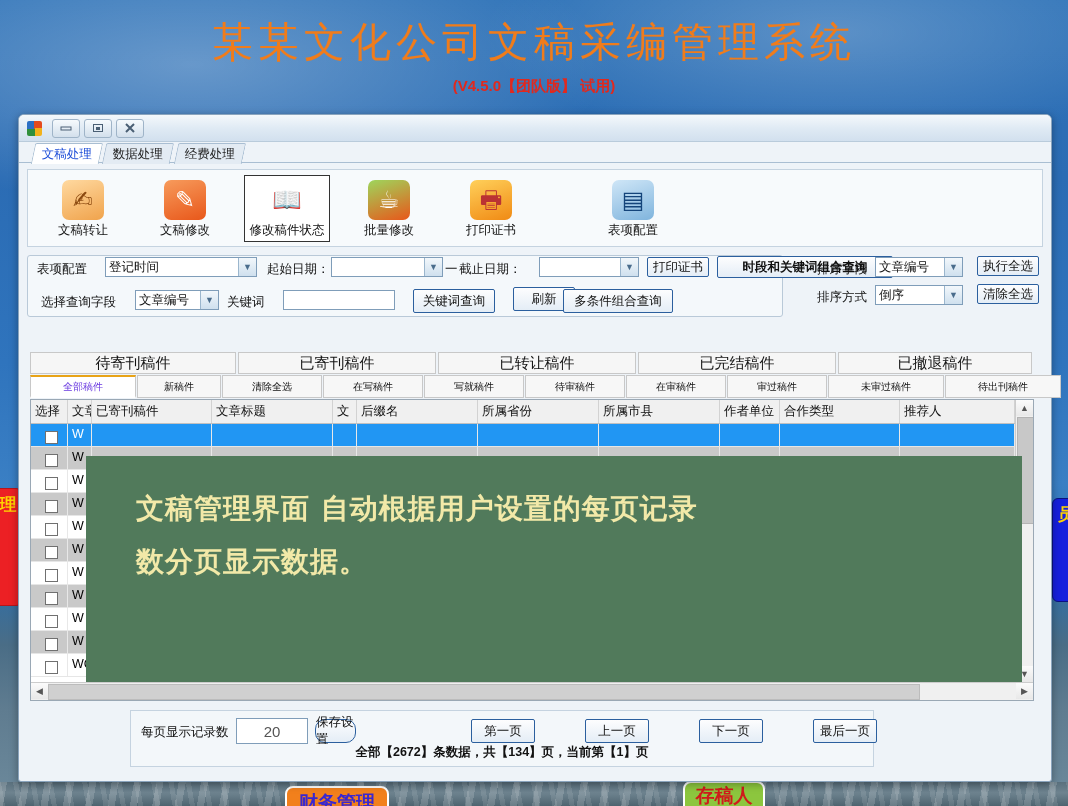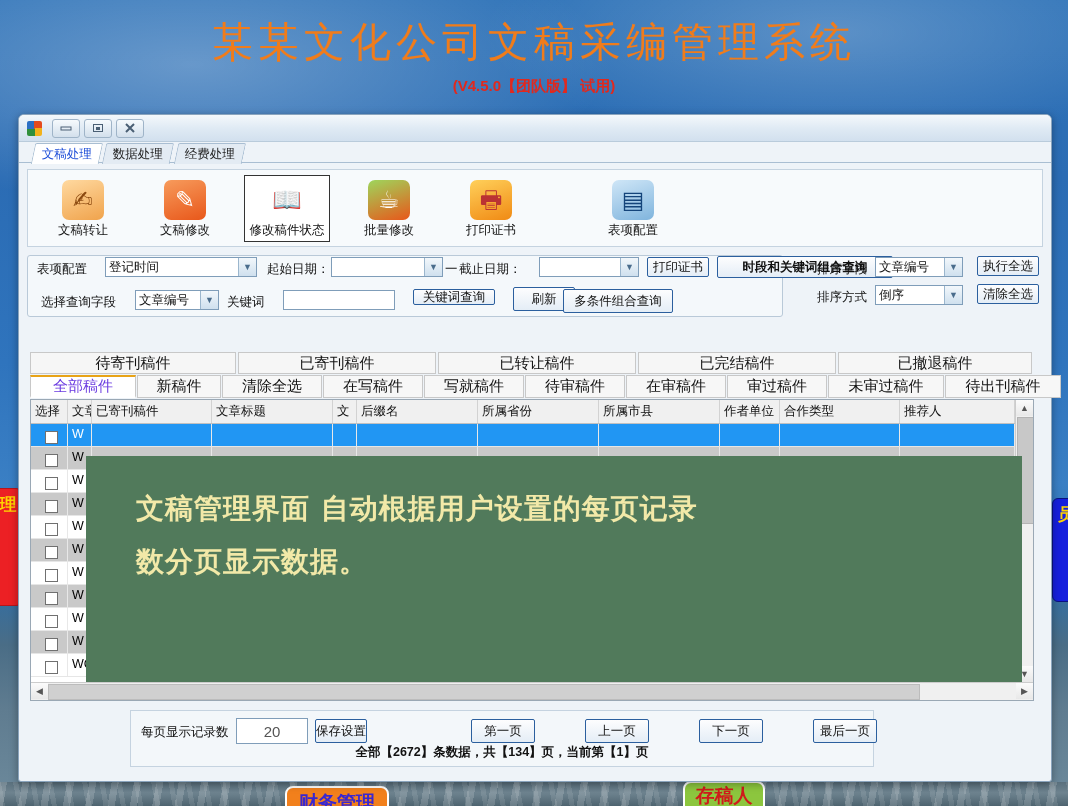--- a/index.html
+++ b/index.html
@@ -100,21 +100,21 @@
   .btn{position:absolute;border:1px solid #2b5f9e;background:linear-gradient(180deg,#fdfdfe,#e4edf6);
     font-size:12.5px;color:#111;display:flex;align-items:center;justify-content:center;
     border-radius:2px;box-sizing:border-box;cursor:default;}
   .btn.bold{font-weight:bold;}
   
   #strip1{position:absolute;left:30px;top:352px;width:1002px;height:24px;}
   #strip2{position:absolute;left:30px;top:375px;width:1002px;height:24px;}
   .stab{position:absolute;top:0;height:22px;border:1px solid #c8c8c8;background:#f6f6f6;
     font-size:15px;color:#111;display:flex;align-items:center;justify-content:center;box-sizing:border-box;}
   .stab2{position:absolute;top:0;height:23px;border:1px solid #c8c8c8;background:#f7f7f7;
-    font-size:15px;color:#111;display:flex;align-items:center;justify-content:center;box-sizing:border-box;}
+    font-size:10px;color:#111;display:flex;align-items:center;justify-content:center;box-sizing:border-box;}
   .stab2.on{background:#ffffff;color:#6a3ae0;border-bottom:2px solid #ffffff;border-top:2px solid #e8a317;}
   
   #gridwrap{position:absolute;left:30px;top:399px;width:1002px;height:300px;
     border:1px solid #9aa8b5;background:#fff;overflow:hidden;}
   #ghead{height:23px;background:#f0f0f0;border-bottom:1px solid #c0c0c0;display:flex;font-size:12.5px;color:#111;}
   .gh{border-right:1px solid #d2d2d2;padding:3px 0 0 4px;box-sizing:border-box;overflow:hidden;white-space:nowrap;}
   .grow{height:23px;display:flex;font-size:12.5px;border-bottom:1px solid #e6e6e6;box-sizing:border-box;}
   .grow.sel{background:#2196f3;color:#fff;}
   .grow.alt{background:#c9c9c9;}
   .gc{border-right:1px solid #e8e8e8;padding:3px 0 0 4px;box-sizing:border-box;overflow:hidden;white-space:nowrap;}
@@ -245,21 +245,21 @@
     <div class="btn" style="left:620px;top:2px;width:62px;height:20px;">打印证书</div>
     <div class="btn bold" style="left:690px;top:1px;width:176px;height:22px;">时段和关键词组合查询</div>
 
     <div class="lab" style="left:14px;top:39px;">选择查询字段</div>
     <div class="combo" style="left:108px;top:35px;width:84px;height:20px;">
       <span>文章编号</span>
       <span class="arw">▼</span>
     </div>
     <div class="lab" style="left:200px;top:39px;">关键词</div>
     <input class="tf" style="position: absolute; left: 256px; top: 35px; width: 112px; height: 20px;" value="">
-    <div class="btn" style="left:386px;top:34px;width:82px;height:16px;">关键词查询</div>
+    <div class="btn" style="left:386px;top:34px;width:82px;height:24px;">关键词查询</div>
     <div class="btn" style="left:486px;top:32px;width:62px;height:24px;">刷新</div>
     <div class="btn" style="left:536px;top:34px;width:110px;height:24px;">多条件组合查询</div>
 
     <div class="lab" style="left:790px;top:6px;">排序字段</div>
     <div class="combo" style="left:848px;top:2px;width:88px;height:20px;">
       <span>文章编号</span>
       <span class="arw">▼</span>
     </div>
     <div class="lab" style="left:790px;top:34px;">排序方式</div>
     <div class="combo" style="left:848px;top:30px;width:88px;height:20px;">
@@ -485,19 +485,19 @@
 </div>
 
 <div id="note">
   <div>文稿管理界面  自动根据用户设置的每页记录</div>
   <div>数分页显示数据。</div>
 </div>
 
 <div id="footer">
   <div class="flab" style="left:10px;top:13px;">每页显示记录数</div>
   <input class="tf" style="position: absolute; left: 105px; top: 7px; width: 72px; height: 26px; text-align: center; font-size: 15px; color: rgb(85, 85, 85);" value="20">
-  <div class="btn" style="left:184px;top:8px;width:52px;height:24px;">保存设置</div>
+  <div class="btn" style="left:184px;top:8px;width:41px;height:24px;border-radius:10px;">保存设置</div>
   <div class="btn" style="left:340px;top:8px;width:64px;height:24px;">第一页</div>
   <div class="btn" style="left:454px;top:8px;width:64px;height:24px;">上一页</div>
   <div class="btn" style="left:568px;top:8px;width:64px;height:24px;">下一页</div>
   <div class="btn" style="left:682px;top:8px;width:64px;height:24px;">最后一页</div>
   <div id="ftotal">全部【2672】条数据，共【134】页，当前第【1】页</div>
 </div>
 
 </body></html>

